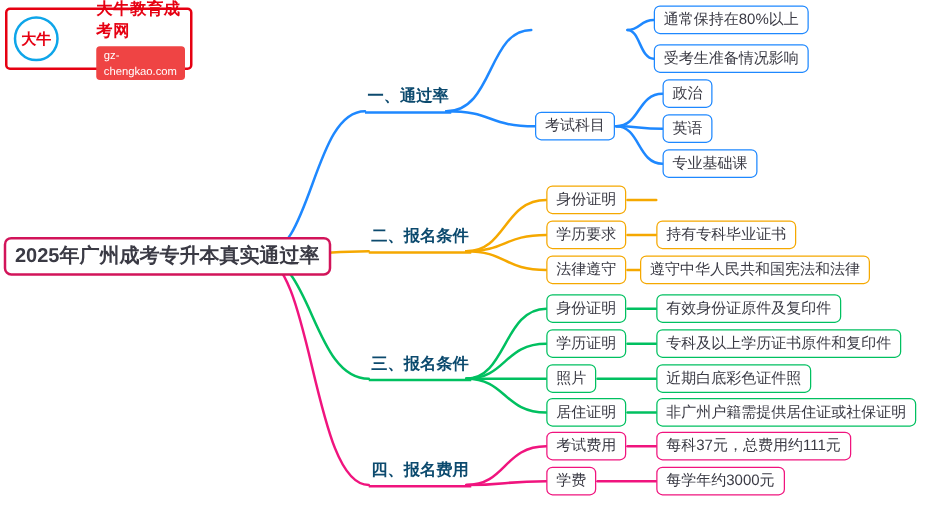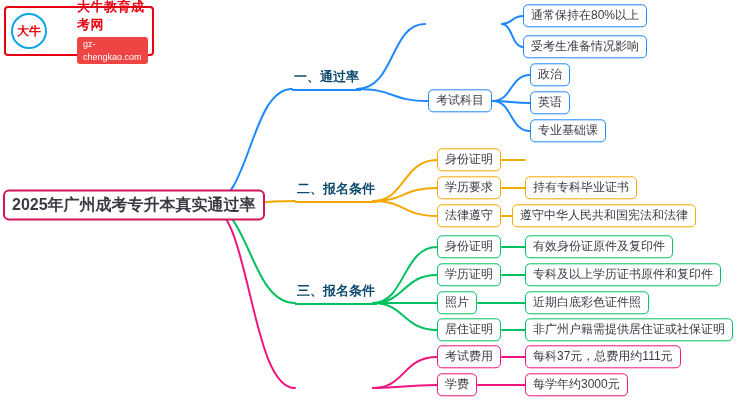--- a/index.html
+++ b/index.html
@@ -78,20 +78,21 @@
       <div class="logo-title">大牛教育成考网</div>
       <div class="logo-domain">gz-chengkao.com</div>
     </div>
   </div>
 
   <div class="root">2025年广州成考专升本真实通过率</div>
 
   <div class="blabel" style="left:292px;top:91px;border-bottom-color:#1e88ff">一、通过率</div>
   <div class="blabel" style="left:295px;top:203px;border-bottom-color:#f5a800">二、报名条件</div>
   <div class="blabel" style="left:295px;top:305px;border-bottom-color:#00c060">三、报名条件</div>
+  <div class="blabel" style="left:295px;top:390px;border-bottom-color:#f0147e">四、报名费用</div>
 
   <div class="node c1" style="left:523px;top:16px">通常保持在80%以上</div>
   <div class="node c1" style="left:523px;top:47px">受考生准备情况影响</div>
   <div class="node c1" style="left:428px;top:101px">考试科目</div>
   <div class="node c1" style="left:530px;top:75px">政治</div>
   <div class="node c1" style="left:530px;top:103px">英语</div>
   <div class="node c1" style="left:530px;top:131px">专业基础课</div>
 
   <div class="node c2" style="left:437px;top:160px">身份证明</div>
   <div class="node c2" style="left:437px;top:188px">学历要求</div>

